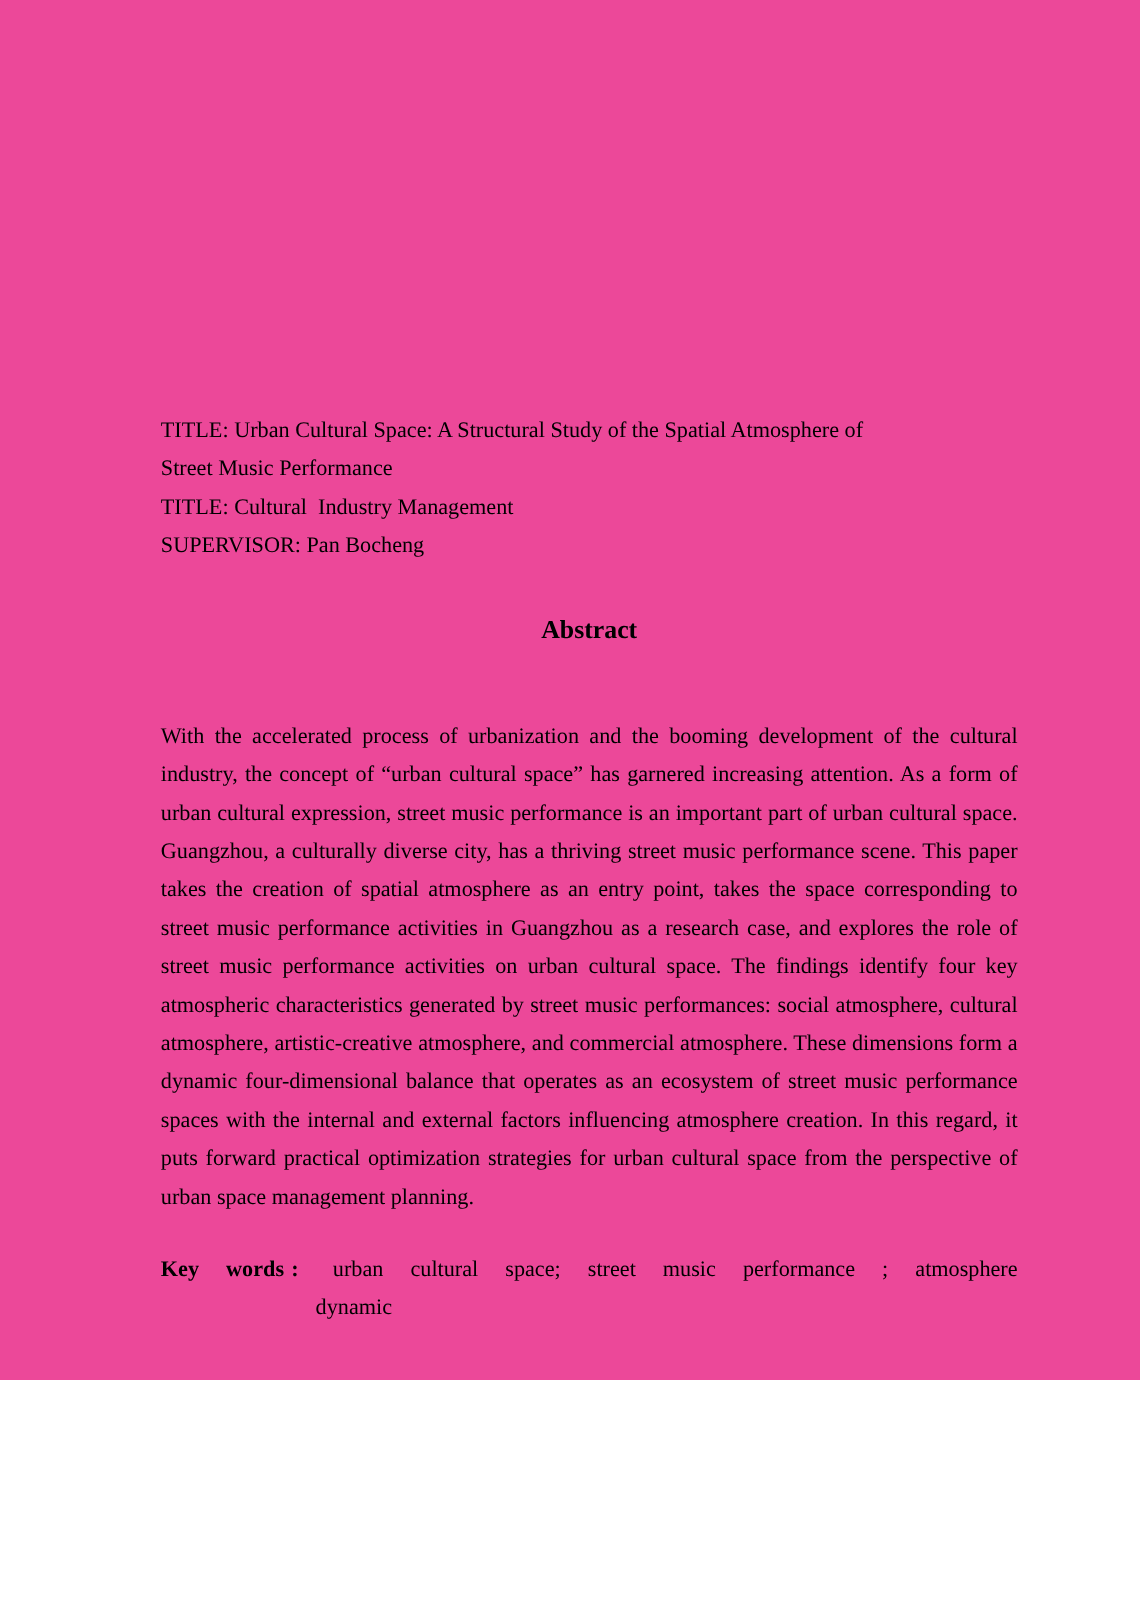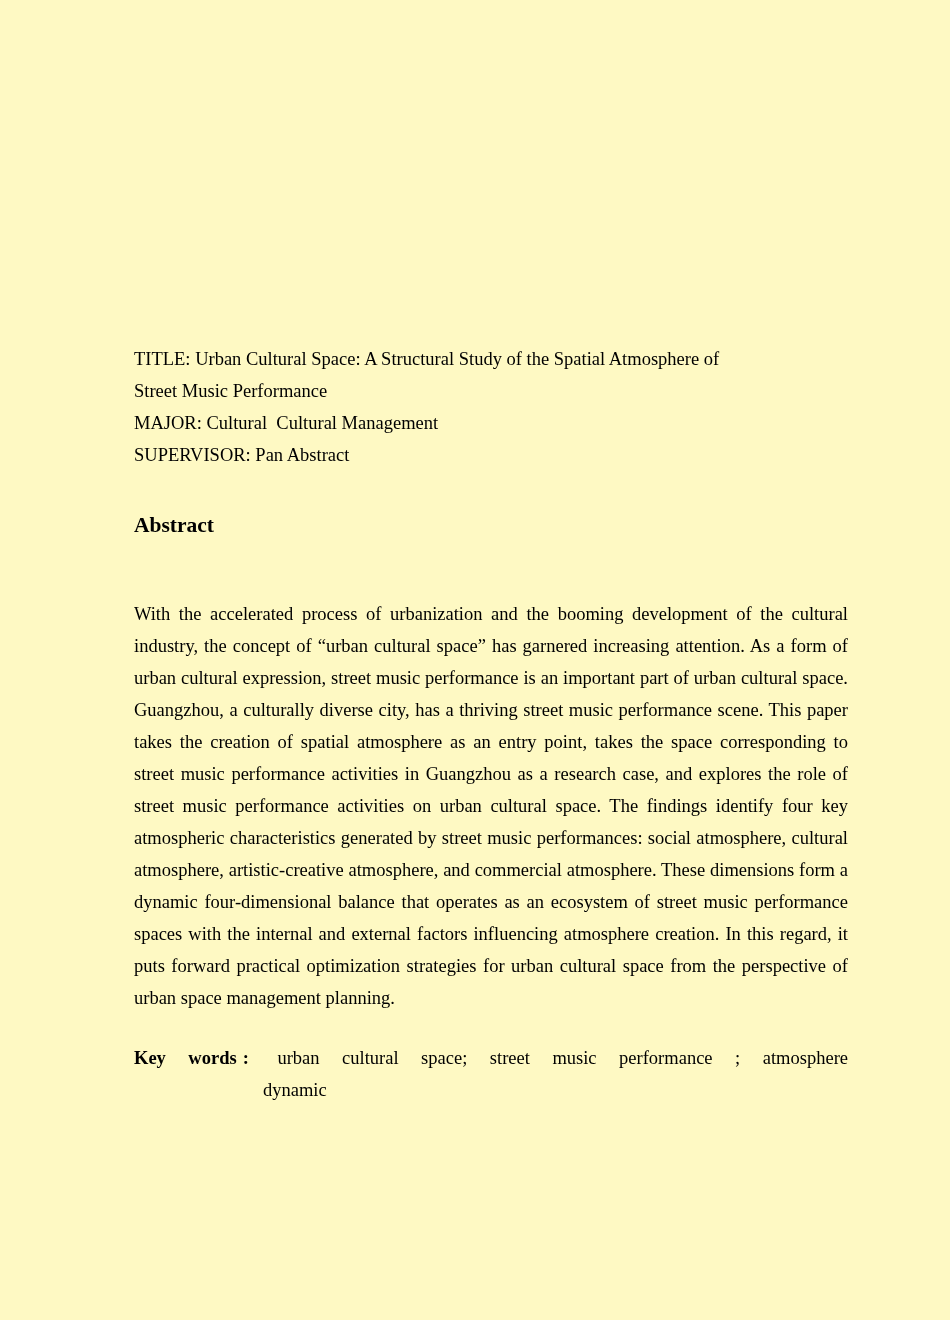--- a/index.html
+++ b/index.html
@@ -3,38 +3,39 @@
 <meta charset="utf-8">
 <style>
   html, body {
     margin: 0;
     padding: 0;
     background: #ffffff;
   }
   .page {
     position: relative;
     width: 950px;
-    height: 1320px;
+    height: 1150px;
     box-sizing: border-box;
-    background: #fef9c3;
+    background: #ec4899;
     color: #000000;
     padding: 343px 102px 0 134px;
     font-family: "Liberation Serif", "DejaVu Serif", serif;
     font-size: 18.5px;
     line-height: 32px;
     overflow: hidden;
   }
   .front-line {
     white-space: pre-wrap;   
     text-align: left;
     margin: 0;
   }
   .abstract-heading {
     font-size: 21.5px;
     font-weight: bold;
+    text-align: center;
     line-height: 32px;
     margin: 38px 0 0 0;
   }
   .abstract-body {
     text-align: justify;
     margin: 57px 0 0 0;
   }
   .keywords {
     text-align: justify;
     text-align-last: justify;
@@ -46,24 +47,24 @@
   .kw-colon { font-weight: bold; margin: 0 6px 0 6px; }
 </style>
 </head>
 <body>
 
 <div class="page">
 
   <div class="front-line">TITLE: Urban Cultural Space: A Structural Study of the Spatial Atmosphere of
 Street Music Performance</div>
 
-  <div class="front-line">MAJOR: Cultural  Cultural Management</div>
+  <div class="front-line">TITLE: Cultural  Industry Management</div>
 
 
-  <div class="front-line">SUPERVISOR: Pan Abstract</div>
+  <div class="front-line">SUPERVISOR: Pan Bocheng</div>
 
   <h1 class="abstract-heading">Abstract</h1>
 
   <p class="abstract-body">With the accelerated process of urbanization and the booming development of the cultural industry, the concept of “urban cultural space” has garnered increasing attention. As a form of urban cultural expression, street music performance is an important part of urban cultural space. Guangzhou, a culturally diverse city, has a thriving street music performance scene. This paper takes the creation of spatial atmosphere as an entry point, takes the space corresponding to street music performance activities in Guangzhou as a research case, and explores the role of street music performance activities on urban cultural space. The findings identify four key atmospheric characteristics generated by street music performances: social atmosphere, cultural atmosphere, artistic-creative atmosphere, and commercial atmosphere. These dimensions form a dynamic four-dimensional balance that operates as an ecosystem of street music performance spaces with the internal and external factors influencing atmosphere creation. In this regard, it puts forward practical optimization strategies for urban cultural space from the perspective of urban space management planning.</p>
 
   <p class="keywords"><span class="kw-label">Key words</span><span class="kw-colon">:</span> <span>urban cultural space; street music performance ;  atmosphere</span><br><span>dynamic</span></p>
 
 </div>
 
 </body></html>

